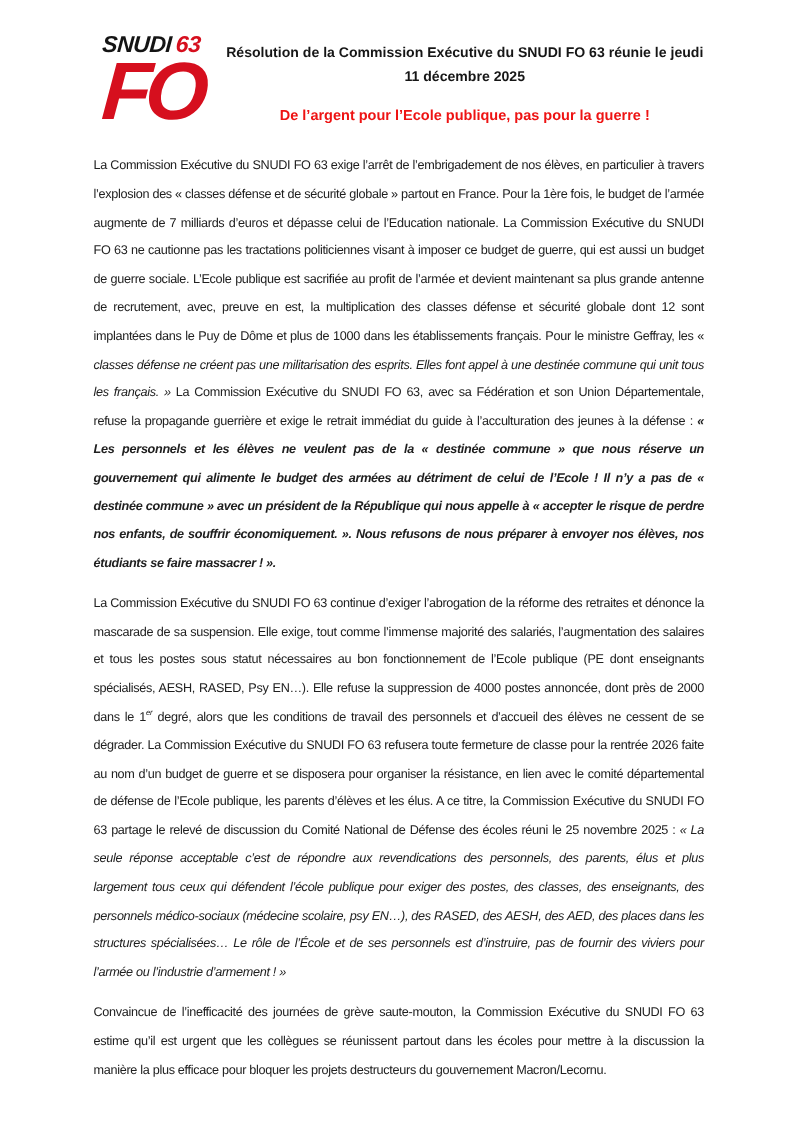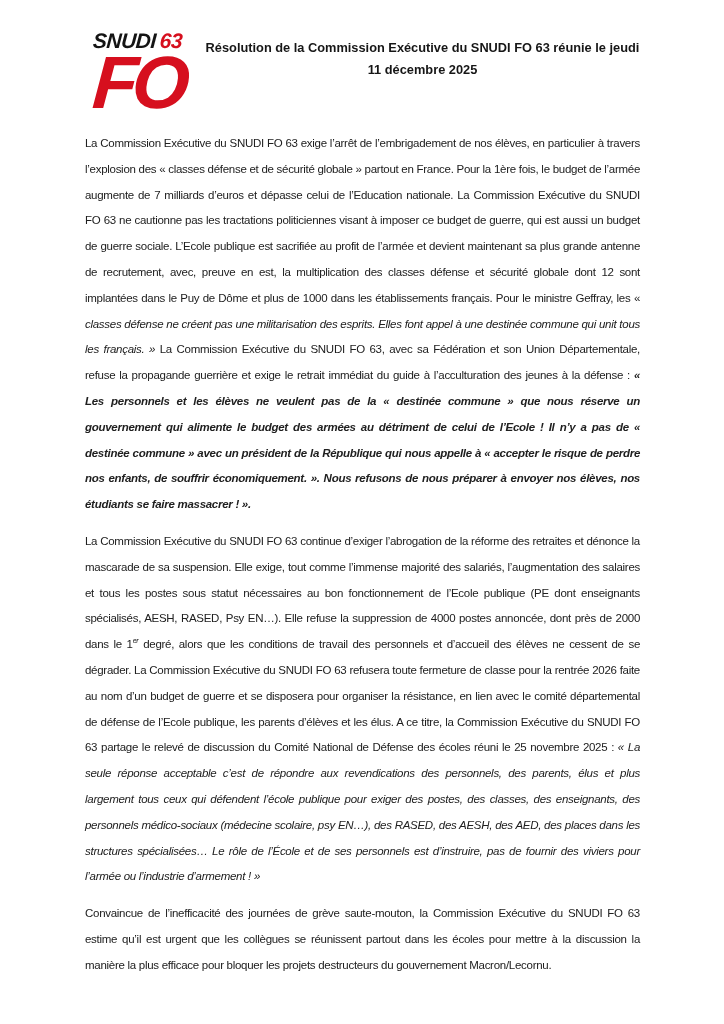--- a/index.html
+++ b/index.html
@@ -91,20 +91,21 @@
 
   <header class="doc-header">
     <div class="logo">
       <div class="logo-top">
         <span class="logo-union">SNUDI</span><span class="logo-dept">63</span>
       </div>
       <div class="logo-fed">FO</div>
     </div>
     <div class="headings">
       <h1 class="doc-title">Résolution de la Commission Exécutive du SNUDI FO 63 réunie le jeudi 11 décembre 2025</h1>
+      <p class="slogan">De l’argent pour l’Ecole publique, pas pour la guerre !</p>
     </div>
   </header>
 
   <main class="doc-body">
     <p class="body-paragraph"><span>La Commission Exécutive du SNUDI FO 63 exige l’arrêt de l’embrigadement de nos élèves, en particulier à travers l’explosion des « classes défense et de sécurité globale » partout en France. Pour la 1ère fois, le budget de l’armée augmente de 7 milliards d’euros et dépasse celui de l’Education nationale. La Commission Exécutive du SNUDI FO 63 ne cautionne pas les tractations politiciennes visant à imposer ce budget de guerre, qui est aussi un budget de guerre sociale. L’Ecole publique est sacrifiée au profit de l’armée et devient maintenant sa plus grande antenne de recrutement, avec, preuve en est, la multiplication des classes défense et sécurité globale dont 12 sont implantées dans le Puy de Dôme et plus de 1000 dans les établissements français. Pour le ministre Geffray, les « </span><span class="seg-italic">classes défense ne créent pas une militarisation des esprits. Elles font appel à une destinée commune qui unit tous les français. »</span><span> La Commission Exécutive du SNUDI FO 63, avec sa Fédération et son Union Départementale, refuse la propagande guerrière et exige le retrait immédiat du guide à l’acculturation des jeunes à la défense : </span><span class="seg-bolditalic">« Les personnels et les élèves ne veulent pas de la « destinée commune » que nous réserve un gouvernement qui alimente le budget des armées au détriment de celui de l’Ecole ! Il n’y a pas de « destinée commune » avec un président de la République qui nous appelle à « accepter le risque de perdre nos enfants, de souffrir économiquement. ». Nous refusons de nous préparer à envoyer nos élèves, nos étudiants se faire massacrer ! ».</span></p>
     <p class="body-paragraph"><span>La Commission Exécutive du SNUDI FO 63 continue d’exiger l’abrogation de la réforme des retraites et dénonce la mascarade de sa suspension. Elle exige, tout comme l’immense majorité des salariés, l’augmentation des salaires et tous les postes sous statut nécessaires au bon fonctionnement de l’Ecole publique (PE dont enseignants spécialisés, AESH, RASED, Psy EN…). Elle refuse la suppression de 4000 postes annoncée, dont près de 2000 dans le 1</span><sup>er</sup><span> degré, alors que les conditions de travail des personnels et d’accueil des élèves ne cessent de se dégrader. La Commission Exécutive du SNUDI FO 63 refusera toute fermeture de classe pour la rentrée 2026 faite au nom d’un budget de guerre et se disposera pour organiser la résistance, en lien avec le comité départemental de défense de l’Ecole publique, les parents d’élèves et les élus.  A ce titre, la Commission Exécutive du SNUDI FO 63 partage le relevé de discussion du Comité National de Défense des écoles réuni le 25 novembre 2025 : </span><span class="seg-italic">« La seule réponse acceptable c’est de répondre aux revendications des personnels, des parents, élus et plus largement tous ceux qui défendent l’école publique pour exiger des postes, des classes, des enseignants, des personnels médico-sociaux (médecine scolaire, psy EN…), des RASED, des AESH, des AED, des places dans les structures spécialisées… Le rôle de l’École et de ses personnels est d’instruire, pas de fournir des viviers pour l’armée ou l’industrie d’armement ! »</span></p>
     <p class="body-paragraph"><span>Convaincue de l’inefficacité des journées de grève saute-mouton, la Commission Exécutive du SNUDI FO 63 estime qu’il est urgent que les collègues se réunissent partout dans les écoles pour mettre à la discussion la manière la plus efficace pour bloquer les projets destructeurs du gouvernement Macron/Lecornu.</span></p>
 
   </main>
 

